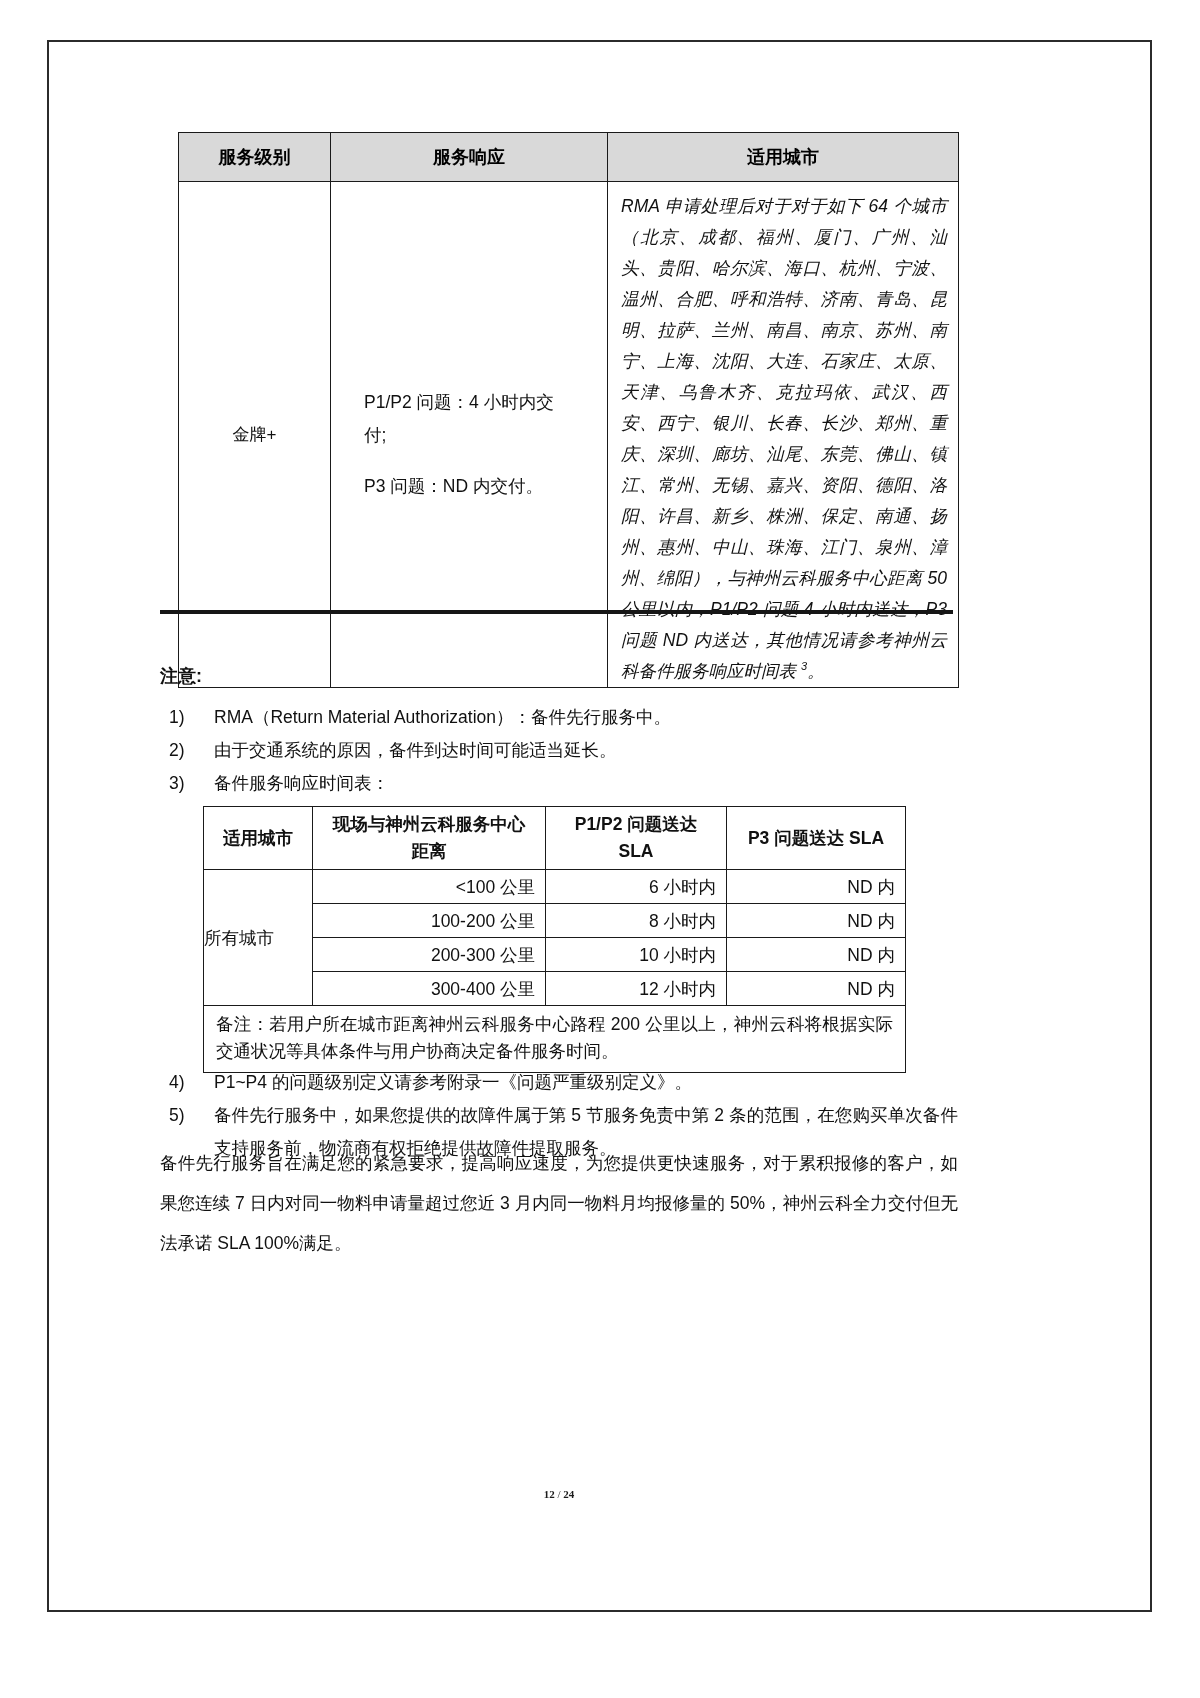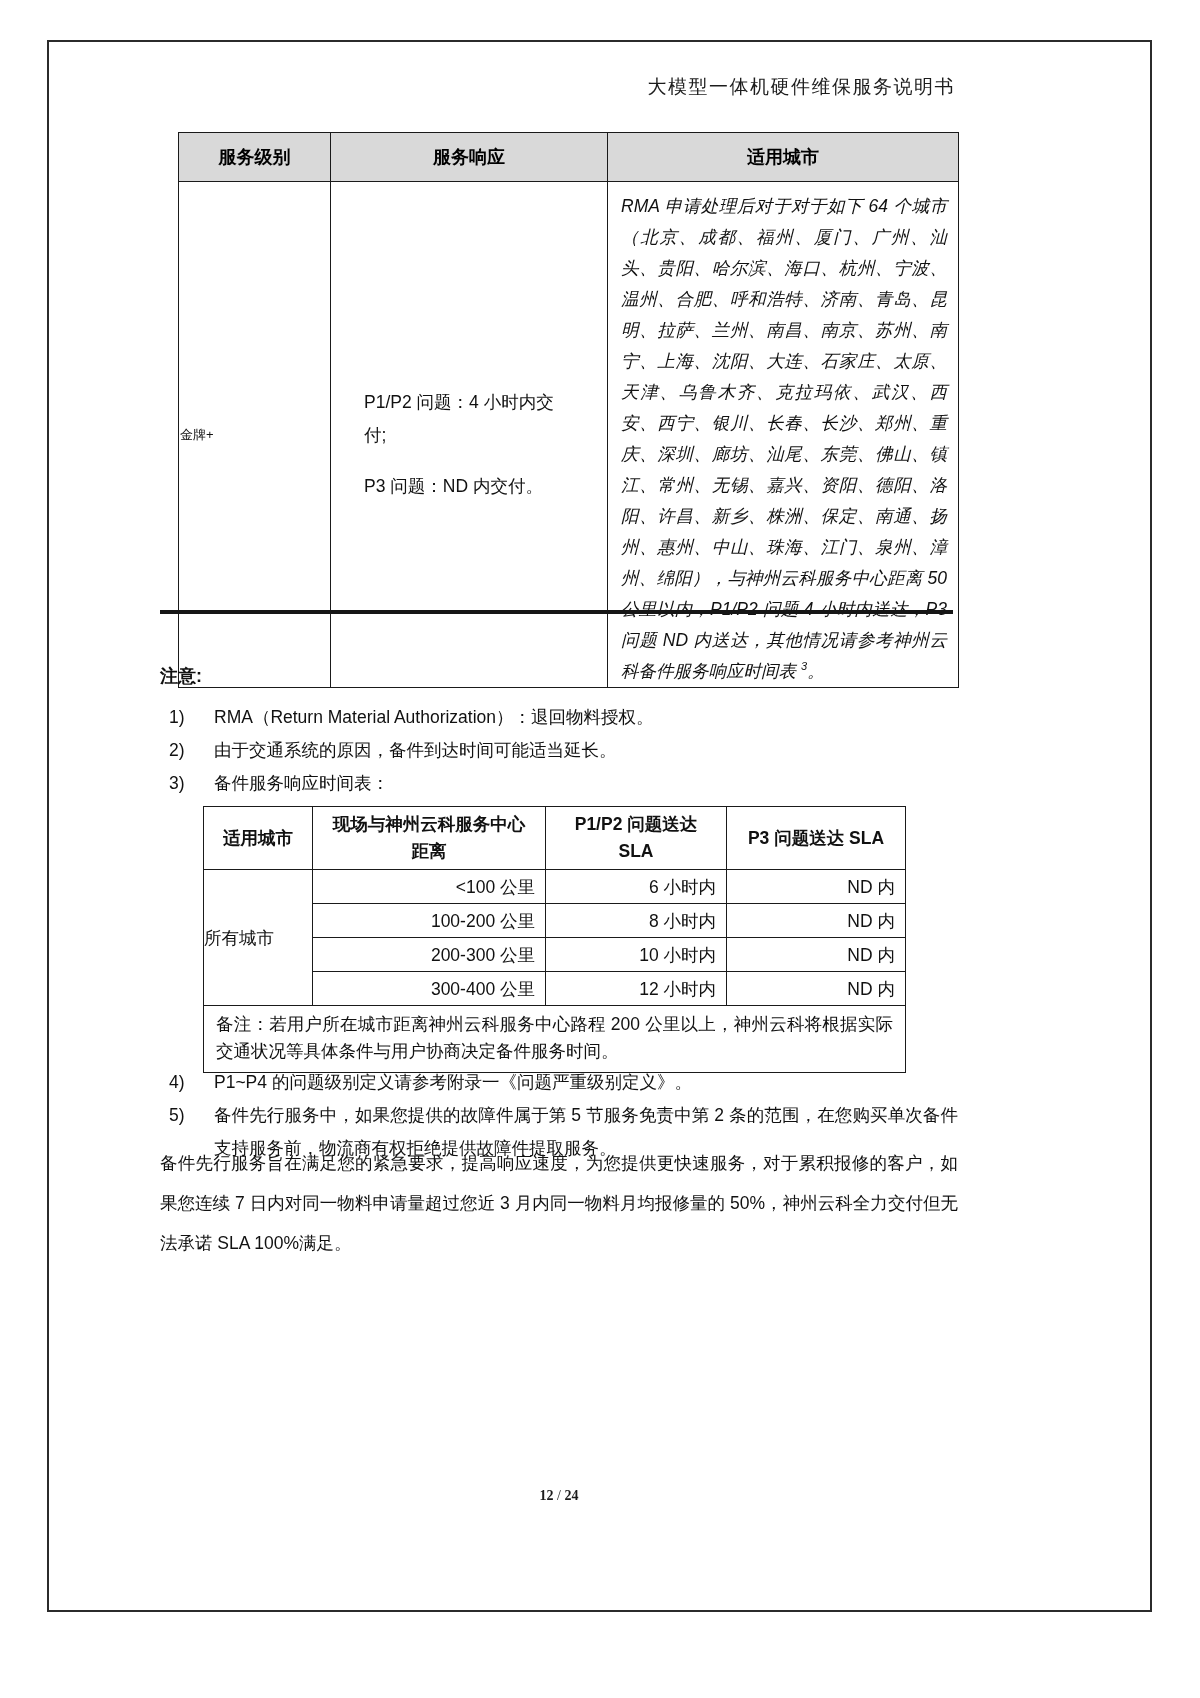--- a/index.html
+++ b/index.html
@@ -20,21 +20,21 @@
 
   
   table { border-collapse:collapse; table-layout:fixed; }
   .t1 { position:absolute; left:178px; top:132px; width:780px; }
   .t1 th, .t1 td { border:1.5px solid #1a1a1a; }
   .t1 th {
     background:#d9d9d9; height:46px; font-size:18px; font-weight:bold;
     text-align:center; color:#000;
   }
   .t1 .body-row { height:405px; }
-  .t1 .level-cell { font-size:13px; vertical-align:middle; }
+  .t1 .level-cell { text-align:center; font-size:17px; vertical-align:middle; }
   .t1 .response-cell { vertical-align:middle; padding-top:20px; }
   .resp-inner { width:210px; margin:0 auto; text-align:left; font-size:17.5px; line-height:33px; }
   .resp-inner p { margin:0 0 18px 0; }
   .resp-inner p:last-child { margin:0; }
   .t1 .cities-cell {
     vertical-align:top; padding:9px 11px 0 13px;
     font-size:17.5px; line-height:31px; text-align:justify; text-align-last:left;font-style:italic;
   }
   .cities-cell sup { font-size:11px; vertical-align:super; line-height:0; }
 
@@ -58,31 +58,30 @@
 
   .items-45 { position:absolute; left:160px; top:1066px; width:798px; font-size:17.5px; }
 
   .closing {
     position:absolute; left:160px; top:1143px; width:798px;
     font-size:17.5px; line-height:40px; text-align:justify; text-align-last:left; margin:0;
   }
 
   .page-number {
     position:absolute; left:160px; top:1488px; width:798px; text-align:center;
-    font-family:"Liberation Serif","DejaVu Serif",serif; font-size:14px; color:#1c1c1c;
+    font-family:"Liberation Serif","DejaVu Serif",serif; font-size:11px; color:#1c1c1c;
   }
   .page-number .num { font-weight:bold; }
 </style>
 </head>
 <body>
 
 <div class="page">
   <div class="page-border"></div>
 
-  <div class="doc-title">大模型一体机硬件维保服务说明书</div>
 
   <table class="t1">
     <colgroup>
         <col style="width:152px">
         <col style="width:277px">
         <col style="width:351px">
       </colgroup>
     <thead>
       <tr>
         <th>服务级别</th>
@@ -103,21 +102,21 @@
       </tr>
     </tbody>
   </table>
 
   <div class="divider"></div>
 
   <div class="notes-block">
     <p class="notes-label">注意:</p>
     <div class="note-item">
       <span class="note-num">1)</span>
-      <span class="note-text">RMA（Return Material Authorization）：退回物料授权。</span>
+      <span class="note-text">RMA（Return Material Authorization）：备件先行服务中。</span>
     </div>
     <div class="note-item">
       <span class="note-num">2)</span>
       <span class="note-text">由于交通系统的原因，备件到达时间可能适当延长。</span>
     </div>
     <div class="note-item">
       <span class="note-num">3)</span>
       <span class="note-text">备件服务响应时间表：</span>
     </div>
   </div>

